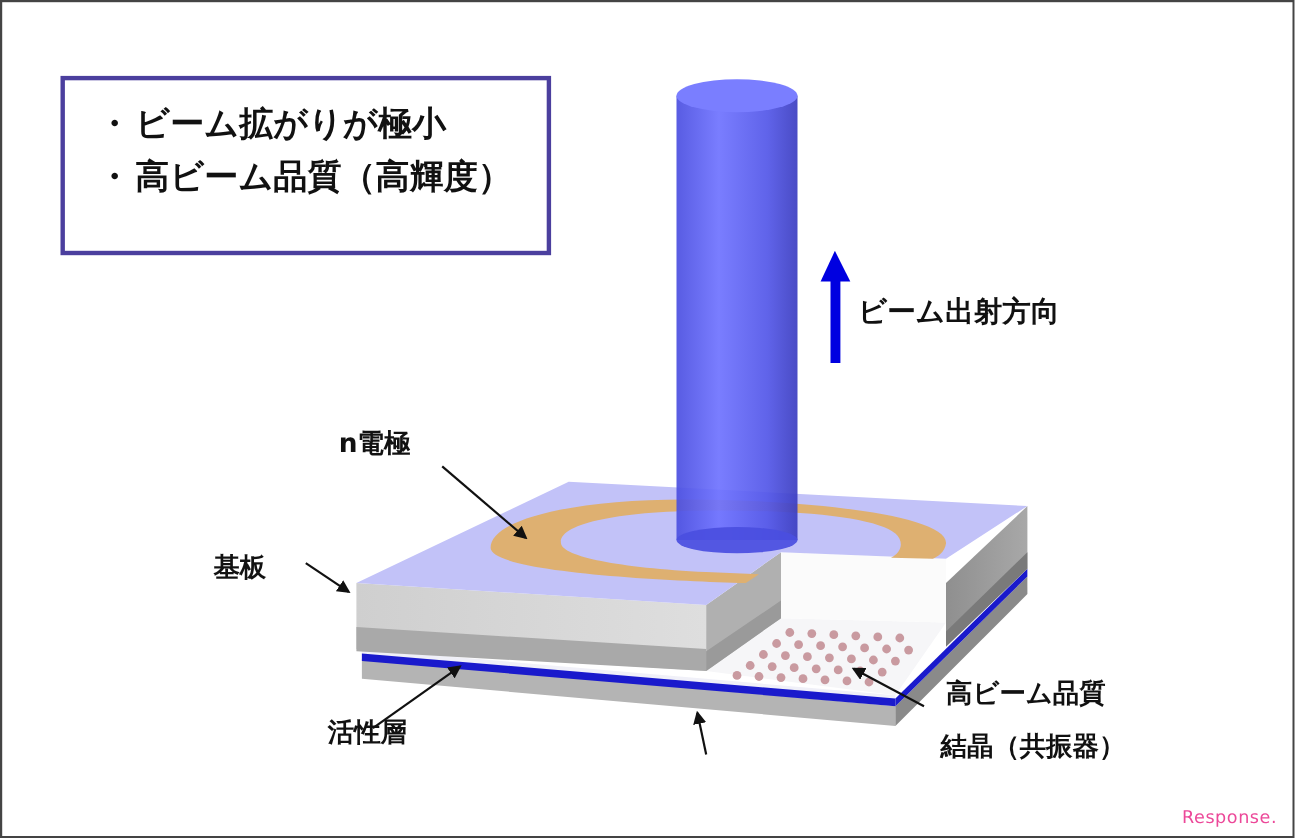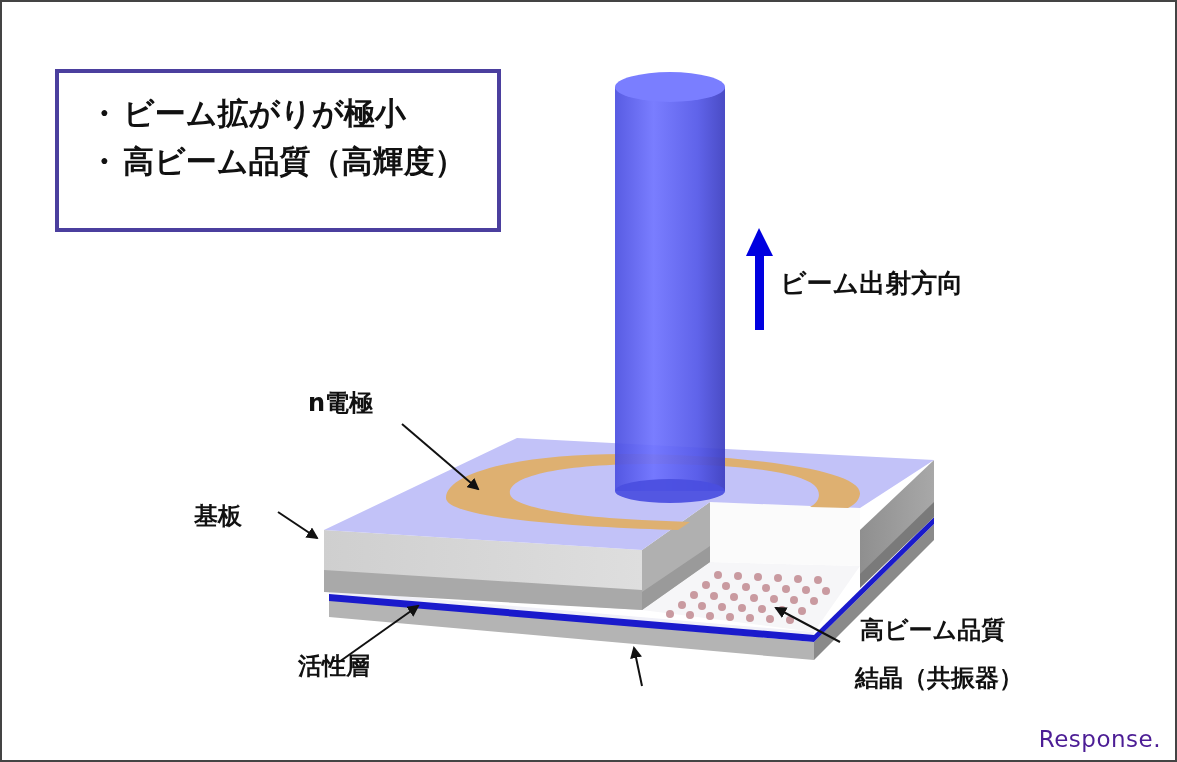--- a/index.html
+++ b/index.html
@@ -14,21 +14,21 @@
     position:absolute; left:53px; top:67px; width:446px; height:163px;
     border:4px solid #4b3f9e; box-sizing:border-box; background:#ffffff;
     padding:16px 0 0 26px;
   }
   .feat-line { font-size:31px; font-weight:bold; color:#111; line-height:48px; white-space:nowrap; }
   .feat-line .dot { display:inline-block; width:38px; text-align:center; }
   .lbl { position:absolute; font-weight:bold; color:#111; white-space:nowrap; }
   .lbl.big { font-size:26px;text-align:right; }
   .lbl.mid { font-size:24px; }
   .watermark {
-    position:absolute; right:14px; bottom:8px; font-size:23px; color:#4c1d95;
+    position:absolute; right:14px; bottom:8px; font-size:16px; color:#ec4899;
     font-family:"DejaVu Sans", sans-serif; letter-spacing:0.5px;
   }
 </style>
 </head>
 <body>
 
 <div class="frame">
 
   <svg class="scene" width="1173" height="758" viewBox="0 0 1173 758">
     <defs>

